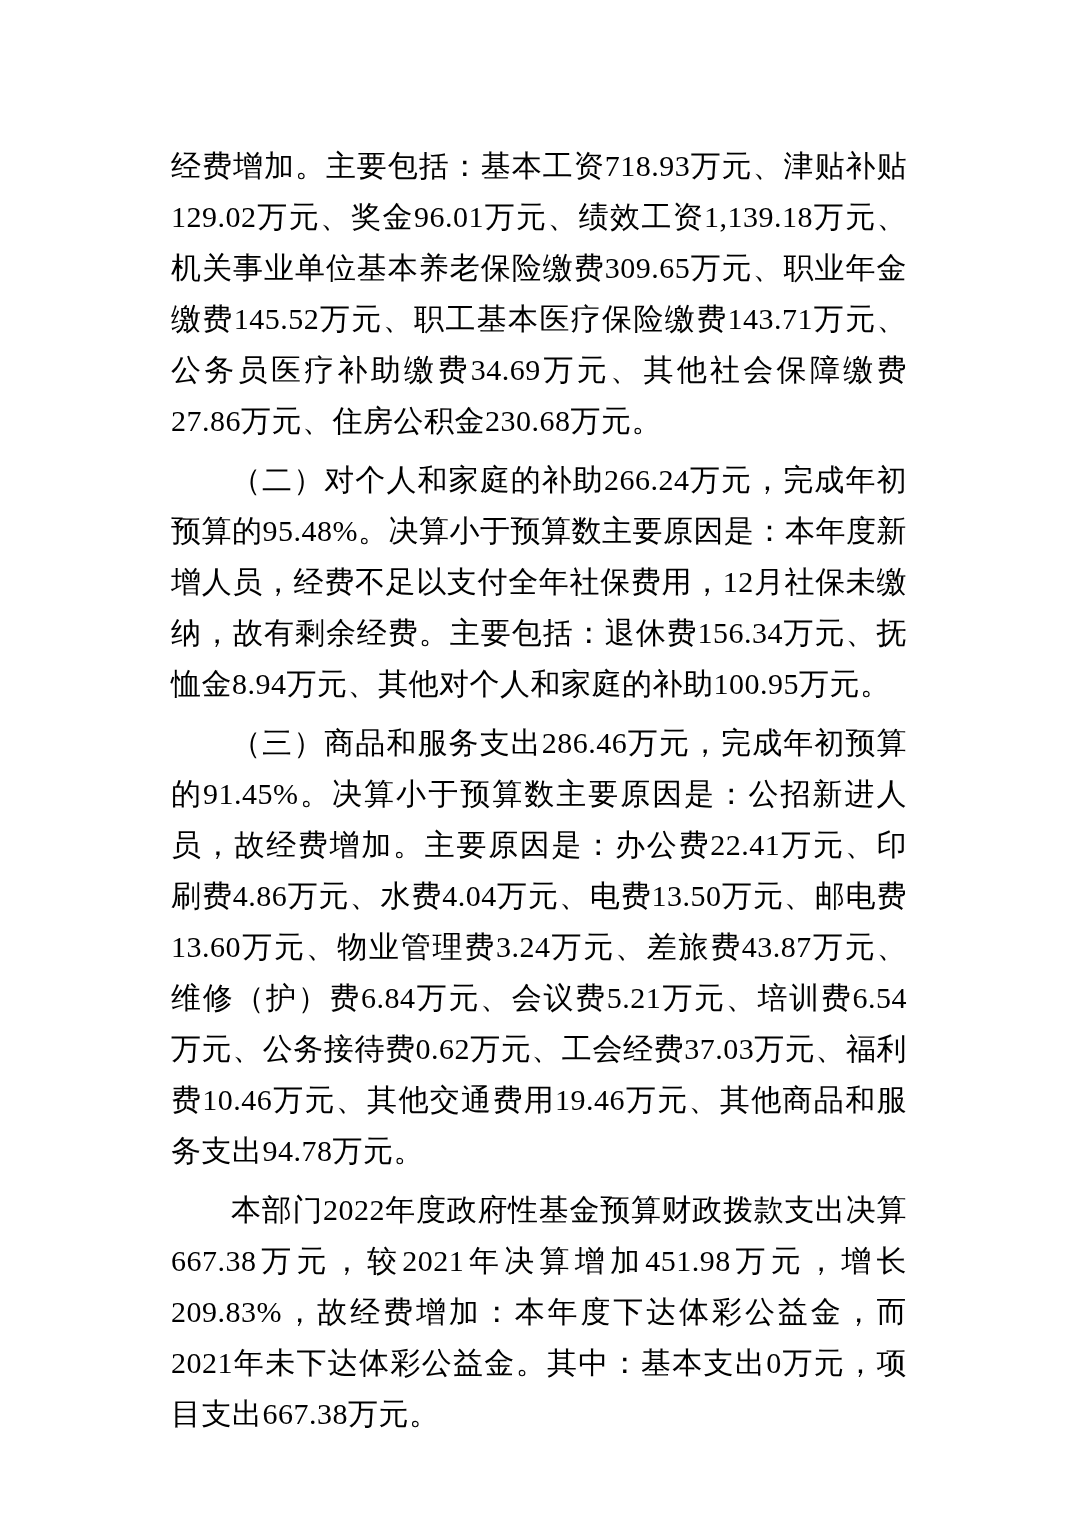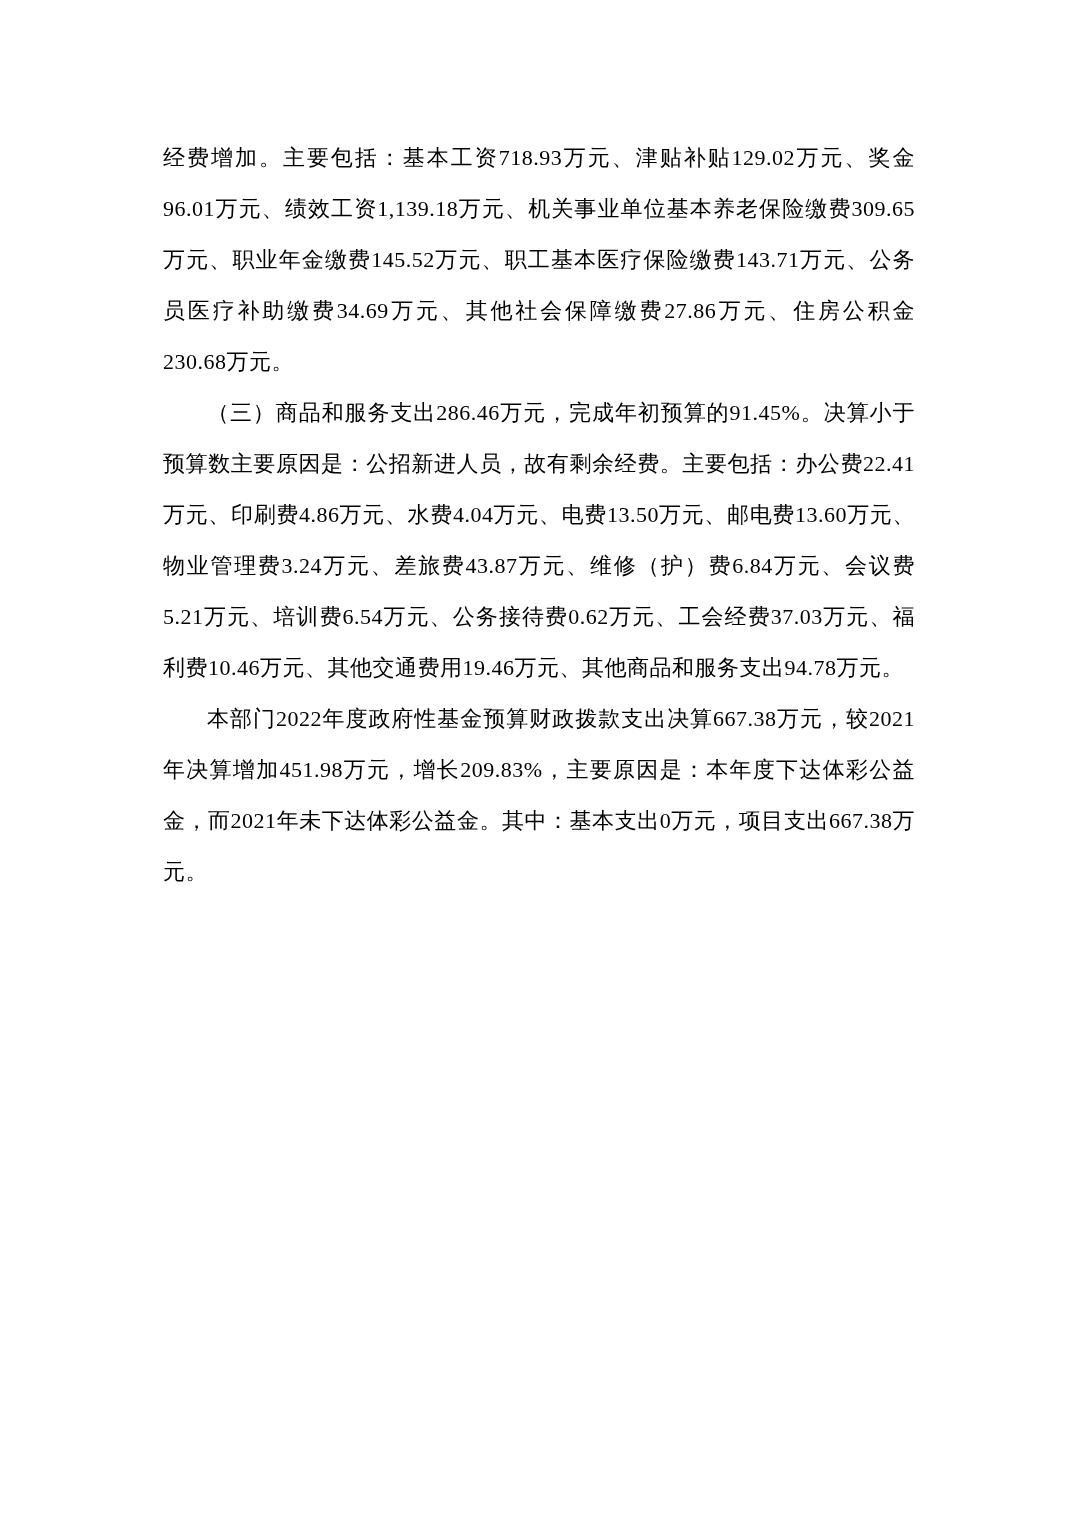--- a/index.html
+++ b/index.html
@@ -14,39 +14,40 @@
     background: #ffffff;
     overflow: hidden;
   }
   .content {
     position: absolute;
     left: 163px;
     top: 132px;
     width: 752px;
   }
   .para {
-    margin: 0;
+    margin: 8px;
     padding: 0;
     text-align: justify;
     font-family: "Liberation Serif", "DejaVu Serif", serif;
-    font-size: 22px;
+    font-size: 30px;
     line-height: 51px;
     color: #000000;
     letter-spacing: 0.5px;
   }
   .para.indent {
     text-indent: 2em;
   }
   .para.heading {
     font-weight: bold;
     text-indent: 2em;
   }
 </style>
 </head>
 <body>
 
 <div class="page">
   <div class="content">
     <p class="para">经费增加。主要包括：基本工资718.93万元、津贴补贴129.02万元、奖金96.01万元、绩效工资1,139.18万元、机关事业单位基本养老保险缴费309.65万元、职业年金缴费145.52万元、职工基本医疗保险缴费143.71万元、公务员医疗补助缴费34.69万元、其他社会保障缴费27.86万元、住房公积金230.68万元。</p>
-    <p class="para indent">（三）商品和服务支出286.46万元，完成年初预算的91.45%。决算小于预算数主要原因是：公招新进人员，故有剩余经费。主要包括：办公费22.41万元、印刷费4.86万元、水费4.04万元、电费13.50万元、邮电费13.60万元、物业管理费3.24万元、差旅费43.87万元、维修（护）费6.84万元、会议费5.21万元、培训费6.54万元、公务接待费0.62万元、工会经费37.03万元、福利费10.46万元、其他交通费用19.46万元、其他商品和服务支出94.78万元。</p>
-    <p class="para indent">本部门2022年度政府性基金预算财政拨款支出决算667.38万元，较2021年决算增加451.98万元，增长209.83%，主要原因是：本年度下达体彩公益金，而2021年未下达体彩公益金。其中：基本支出0万元，项目支出667.38万元。</p>
+    <p class="para indent">（二）对个人和家庭的补助266.24万元，完成年初预算的95.48%。决算小于预算数主要原因是：本年度新增人员，经费不足以支付全年社保费用，12月社保未缴纳，故有剩余经费。主要包括：退休费156.34万元、抚恤金8.94万元、其他对个人和家庭的补助100.95万元。</p>
+    <p class="para indent">（三）商品和服务支出286.46万元，完成年初预算的91.45%。决算小于预算数主要原因是：公招新进人员，故经费增加。主要原因是：办公费22.41万元、印刷费4.86万元、水费4.04万元、电费13.50万元、邮电费13.60万元、物业管理费3.24万元、差旅费43.87万元、维修（护）费6.84万元、会议费5.21万元、培训费6.54万元、公务接待费0.62万元、工会经费37.03万元、福利费10.46万元、其他交通费用19.46万元、其他商品和服务支出94.78万元。</p>
+    <p class="para indent">本部门2022年度政府性基金预算财政拨款支出决算667.38万元，较2021年决算增加451.98万元，增长209.83%，故经费增加：本年度下达体彩公益金，而2021年未下达体彩公益金。其中：基本支出0万元，项目支出667.38万元。</p>
   </div>
 </div>
 
 </body></html>

